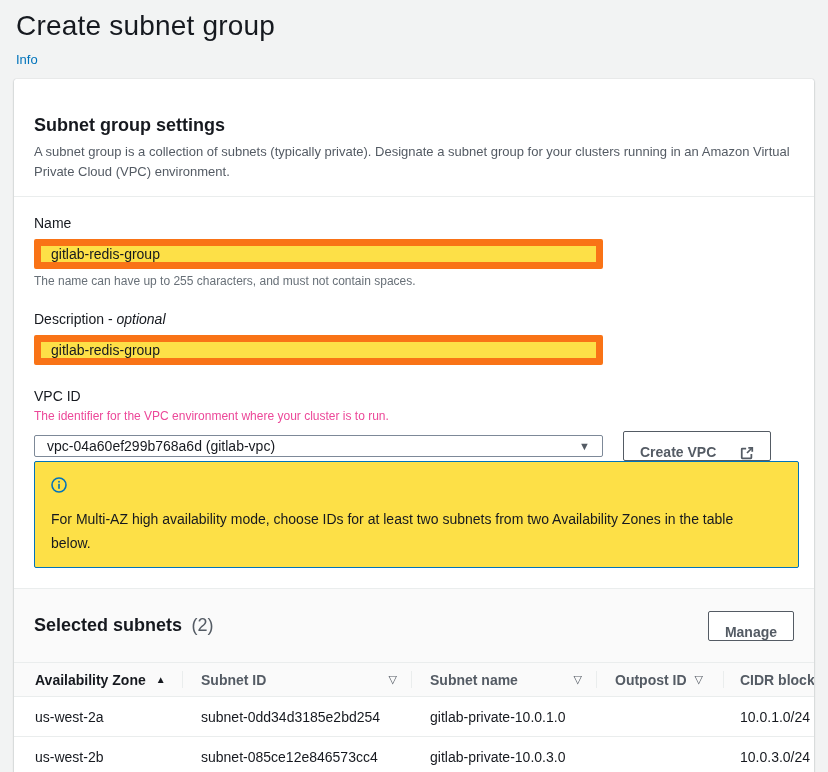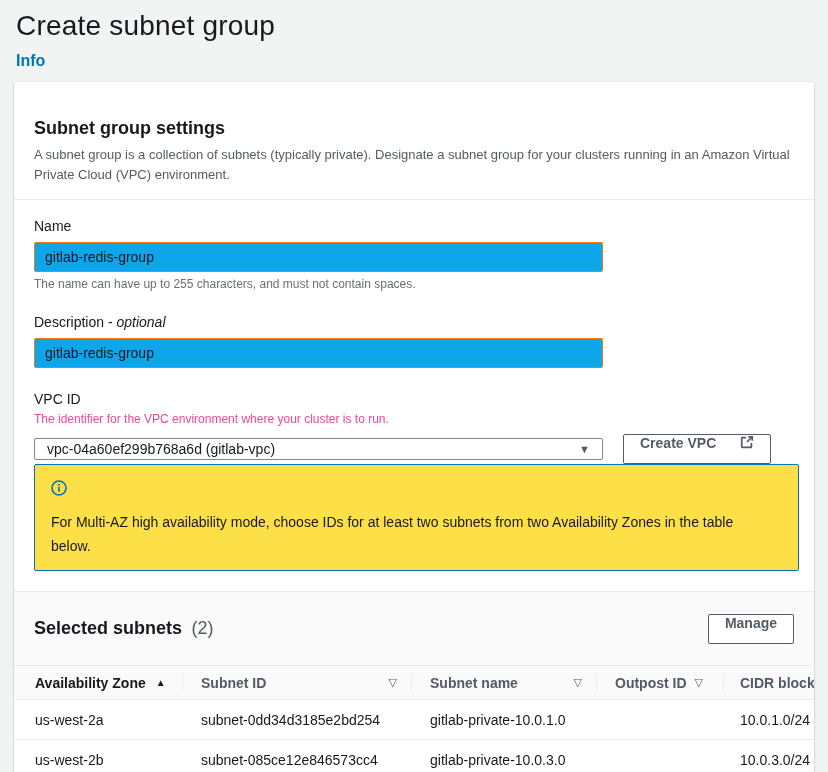--- a/index.html
+++ b/index.html
@@ -5,56 +5,56 @@
   * { margin: 0; padding: 0; box-sizing: border-box; }
   html, body {
     width: 828px; height: 772px; overflow: hidden;
     background: #f2f3f3;
     font-family: "Liberation Sans", "DejaVu Sans", sans-serif;
     color: #16191f;
   }
   
   .page-header { padding: 10px 16px 12px 16px; display: flex; align-items: baseline; gap: 10px; flex-direction: column; }
   .page-title { font-size: 28px; font-weight: 400; color: #16191f; letter-spacing: 0.2px; }
-  .info-link { font-size: 16px; font-weight: 700; color: #0073bb; text-decoration: none; cursor: pointer; }
+  .info-link { font-size: 13px; font-weight: 400; color: #0073bb; text-decoration: none; cursor: pointer; }
 
   
   .card {
     margin: 0 14px; background: #fff; border-radius: 2px;
     box-shadow: 0 1px 2px 0 rgba(0,28,36,.3), 0 0 1px 0 rgba(0,28,36,.25);
     overflow: hidden;
   }
   .divider { border: none; border-top: 1px solid #eaeded; height: 0; }
 
   .card-header { padding: 16px 20px 14px 20px; }
   .card-title { font-size: 18px; font-weight: 700; color: #16191f; margin-bottom: 6px; margin-top: 20px; }
   .card-desc { font-size: 13px; line-height: 20px; color: #545b64; max-width: 775px; }
 
   
   .form-section { padding: 18px 20px 20px 20px; }
   .field-label { font-size: 14px; color: #16191f; margin-bottom: 8px; }
   .field-label em { font-style: italic; }
   .field-desc { font-size: 12px; color: #ec4899; margin: -4px 0 6px 0; line-height: 16px; }
   .text-input {
-    width: 569px; height: 30px; border: 1px solid #f97316; border-radius: 2px;
-    padding: 4px 10px; font-size: 14px; color: #16191f; background: #0ea5e9;
+    width: 569px; height: 30px; border: 7px solid #f97316; border-radius: 2px;
+    padding: 4px 10px; font-size: 14px; color: #16191f; background: #fde047;
     font-family: "Liberation Sans", "DejaVu Sans", sans-serif;
   }
   .helper-text { font-size: 12px; color: #687078; margin-top: 5px; }
   .field-group { margin-bottom: 23px; }
 
   .vpc-row { display: flex; align-items: center; gap: 20px; }
   .select-box {
     width: 569px; height: 22px; border: 1px solid #7d8998; border-radius: 2px;
     background: #fff; display: flex; align-items: center; justify-content: space-between;
     padding: 0 12px; font-size: 14px; cursor: pointer;
   }
   .select-caret { font-size: 11px; color: #545b64; }
   .btn {
-    display: inline-flex; align-items: flex-start; justify-content: center; gap: 24px;
+    display: inline-flex; align-items: flex-end; justify-content: center; gap: 24px;
     height: 30px; padding: 0 16px; background: #fff;
     border: 1px solid #545b64; border-radius: 2px;
     font-size: 14px; font-weight: 700; color: #545b64; cursor: pointer;
     font-family: "Liberation Sans", "DejaVu Sans", sans-serif;
   }
   .ext-icon { display: inline-block; width: 14px; height: 14px; }
 
   
   .alert {
     width: 765px;

